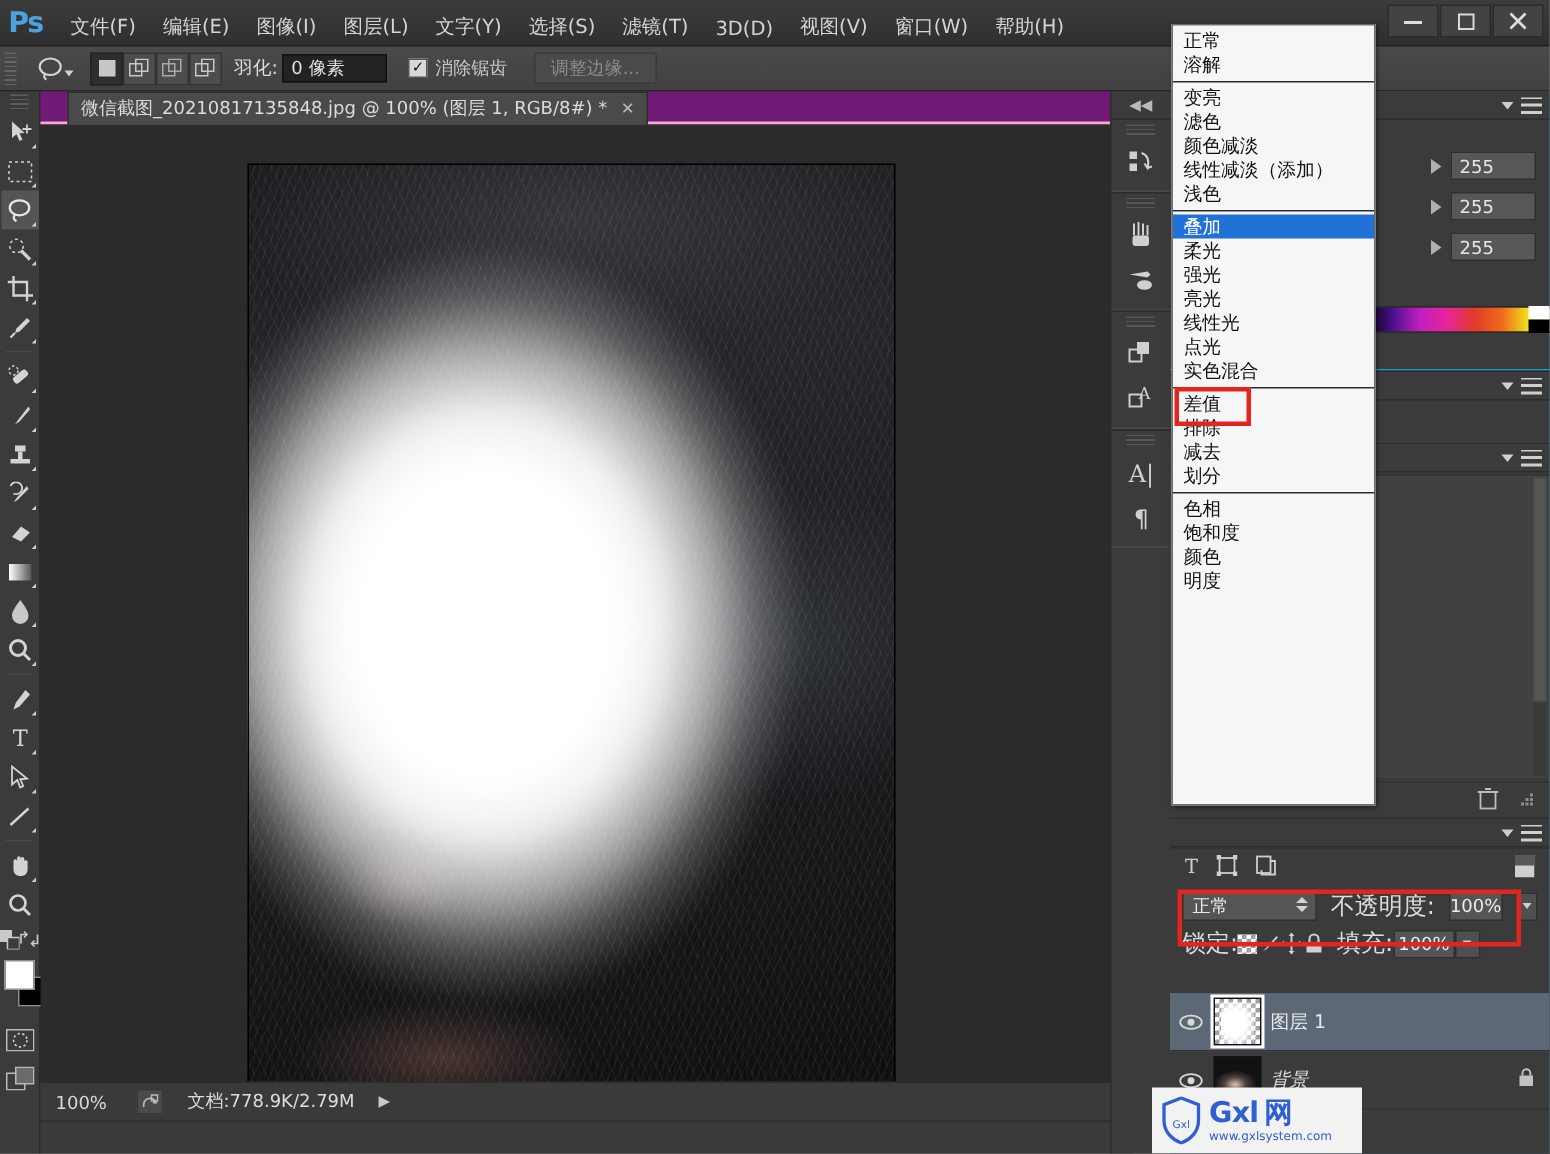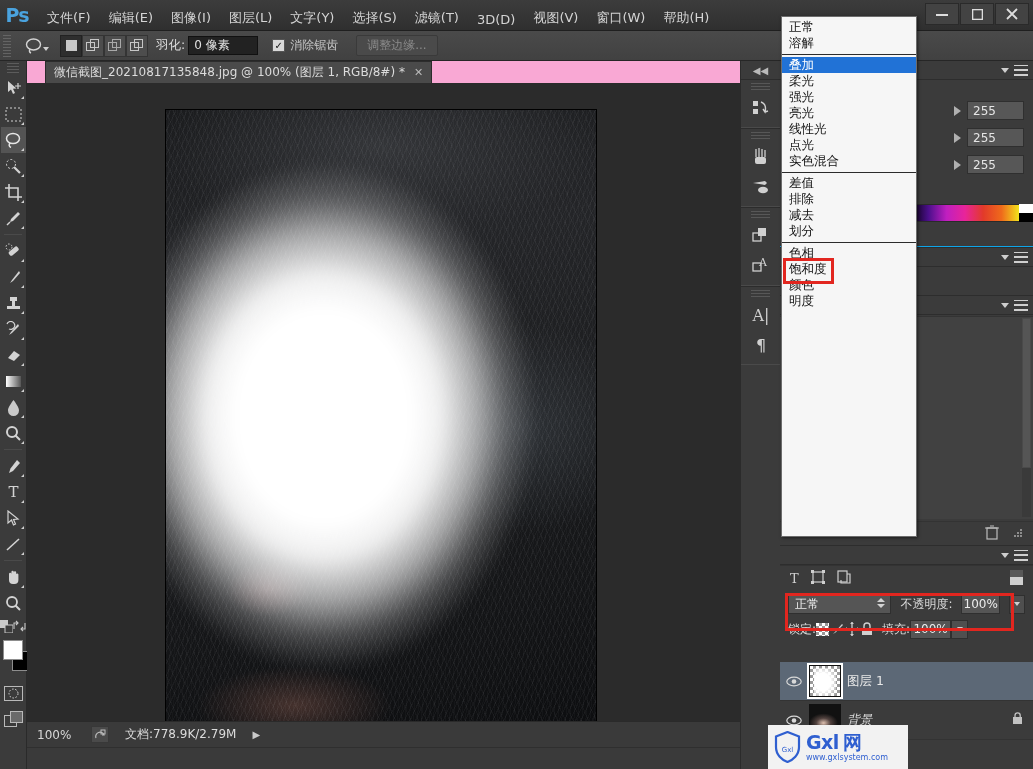--- a/index.html
+++ b/index.html
@@ -88,21 +88,21 @@
     border-left:3px solid transparent; border-top:3px solid transparent; border-bottom:3px solid #cfcfcf;}
   .tb-sep{ height:1px;background:#2b2b2b; margin:3px 4px; border-bottom:1px solid #4a4a4a;}
   .swatches{ position:relative; width:25px;height:38px;margin:4px 1px 2px 1px;}
   .sw-fg{ position:absolute;left:2px;top:0;width:20px;height:20px;background:#fff;border:1px solid #8d8d8d;}
   .sw-bg{ position:absolute;left:11px;top:11px;width:20px;height:20px;background:#000;border:1px solid #8d8d8d;}
   .sw-fg{ z-index:2; }
 
   
   .tabbar{
     position:absolute; left:27px; top:61px; width:728px; height:22px;
-    background:#f9a8d4; border-bottom:7px solid #f9a8d4;
+    background:#701a75; border-bottom:2px solid #f9a8d4;
   }
   .doctab{
     position:absolute;left:18px;top:0;height:22px;
     background:#4a4a4a; border:1px solid #2c2c2c; border-bottom:none;
     display:flex;align-items:center;padding:0 8px; color:#dcdcdc; font-size:12px;
   }
   .tabclose{ margin-left:9px;color:#bbb;font-size:11px; }
 
   
   .canvasarea{
@@ -205,21 +205,21 @@
   }
   .lp-row{ display:flex;align-items:center;gap:9px;height:26px;padding:0 8px;}
   .lp-select{
     width:110px;height:20px;background:#555;border:1px solid #2f2f2f;color:#ececec;
     display:flex;align-items:center;padding-left:6px;font-size:12px;position:relative;
   }
   .lp-select .updown{ position:absolute;right:5px;top:3px;display:flex;flex-direction:column;gap:2px;}
   .lp-select .updown i{ width:0;height:0;border-left:4px solid transparent;border-right:4px solid transparent;}
   .lp-select .updown .u{ border-bottom:4px solid #d2d2d2;}
   .lp-select .updown .d{ border-top:4px solid #d2d2d2;}
-  .lp-lab{ color:#dcdcdc;font-size:12px;white-space:nowrap;}
+  .lp-lab{ color:#dcdcdc;font-size:16px;white-space:nowrap;}
   .lp-num{ width:41px;height:19px;background:#555;border:1px solid #2f2f2f;color:#ececec;
     display:flex;align-items:center;justify-content:center;font-size:12px;}
   .lp-numcaret{ width:17px;height:19px;background:#4f4f4f;border:1px solid #2f2f2f;
     display:flex;align-items:center;justify-content:center;}
   .lock-row{ display:flex;align-items:center;gap:0;height:24px;padding:0 8px;}
   .lock-ico{ width:15px;height:15px;display:flex;align-items:center;justify-content:center;color:#d0d0d0;font-size:12px;}
   .checker{
     background-image:
       linear-gradient(45deg,#999 25%,transparent 25%,transparent 75%,#999 75%),
       linear-gradient(45deg,#999 25%,#fff 25%,#fff 75%,#999 75%);
@@ -790,20 +790,27 @@
 
     </div>
   </div>
 
   <div class="blendmenu">
     <div class="bm-group">
       <div class="bm-item">正常</div>
       <div class="bm-item">溶解</div>
     </div>
     <div class="bm-group">
+      <div class="bm-item">变亮</div>
+      <div class="bm-item">滤色</div>
+      <div class="bm-item">颜色减淡</div>
+      <div class="bm-item">线性减淡（添加）</div>
+      <div class="bm-item">浅色</div>
+    </div>
+    <div class="bm-group">
       <div class="bm-item hl">叠加</div>
       <div class="bm-item">柔光</div>
       <div class="bm-item">强光</div>
       <div class="bm-item">亮光</div>
       <div class="bm-item">线性光</div>
       <div class="bm-item">点光</div>
       <div class="bm-item">实色混合</div>
     </div>
     <div class="bm-group">
       <div class="bm-item">差值</div>

